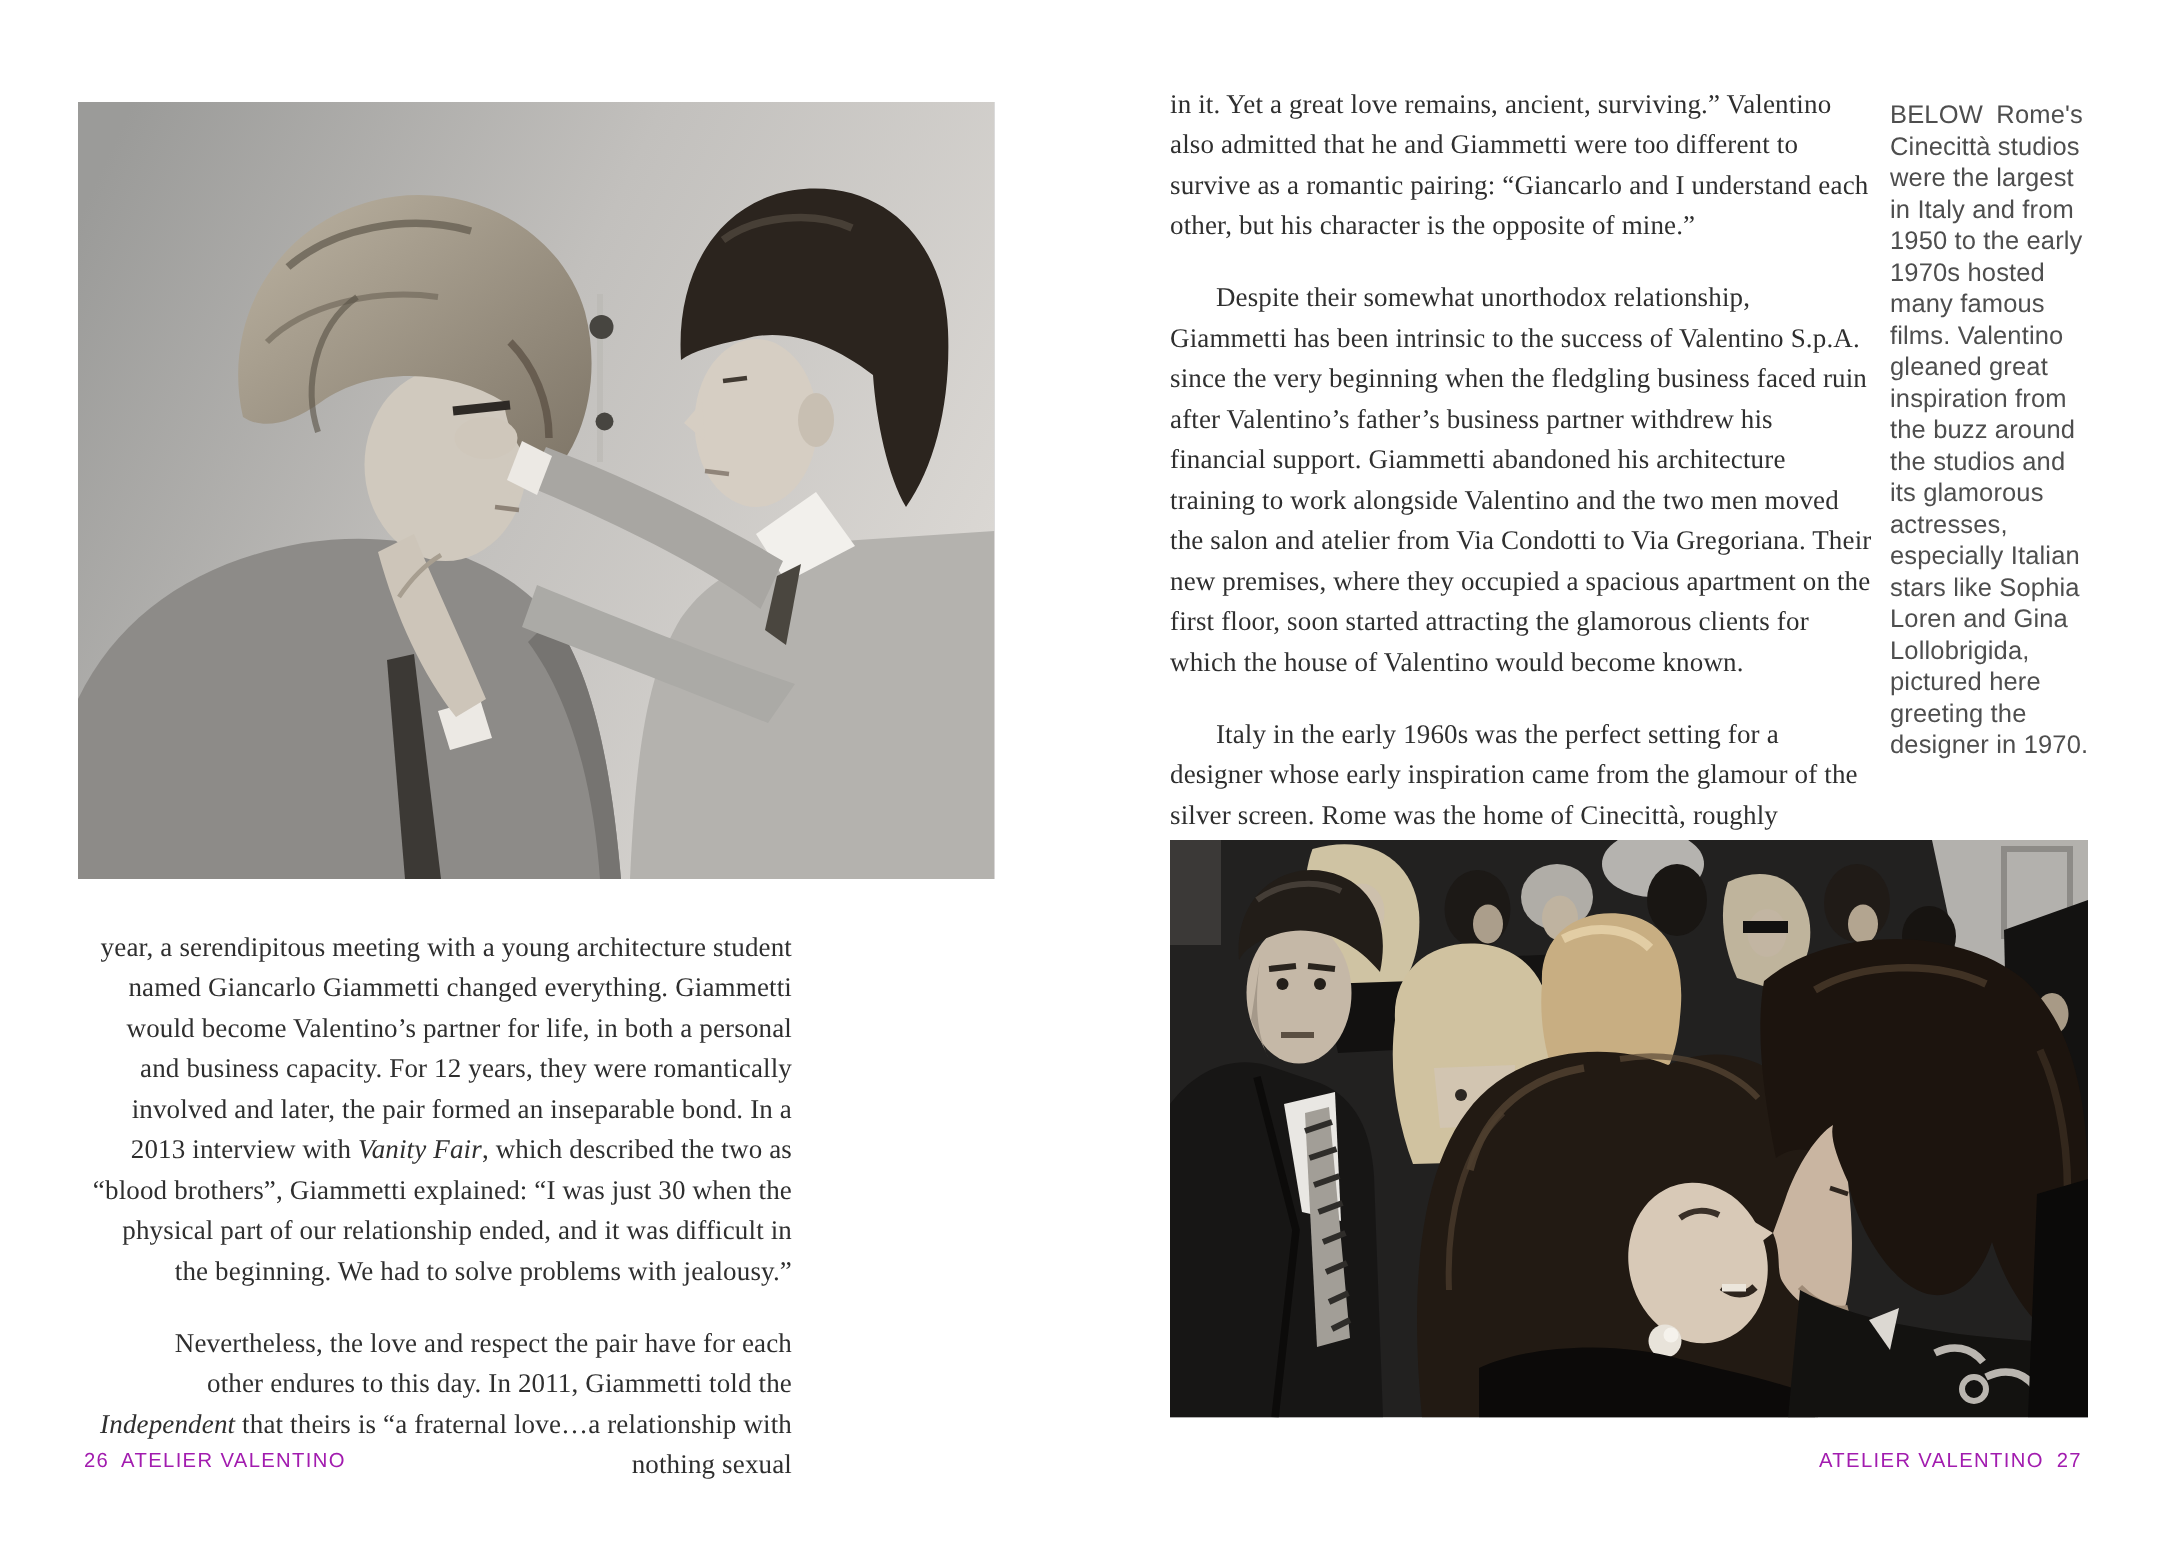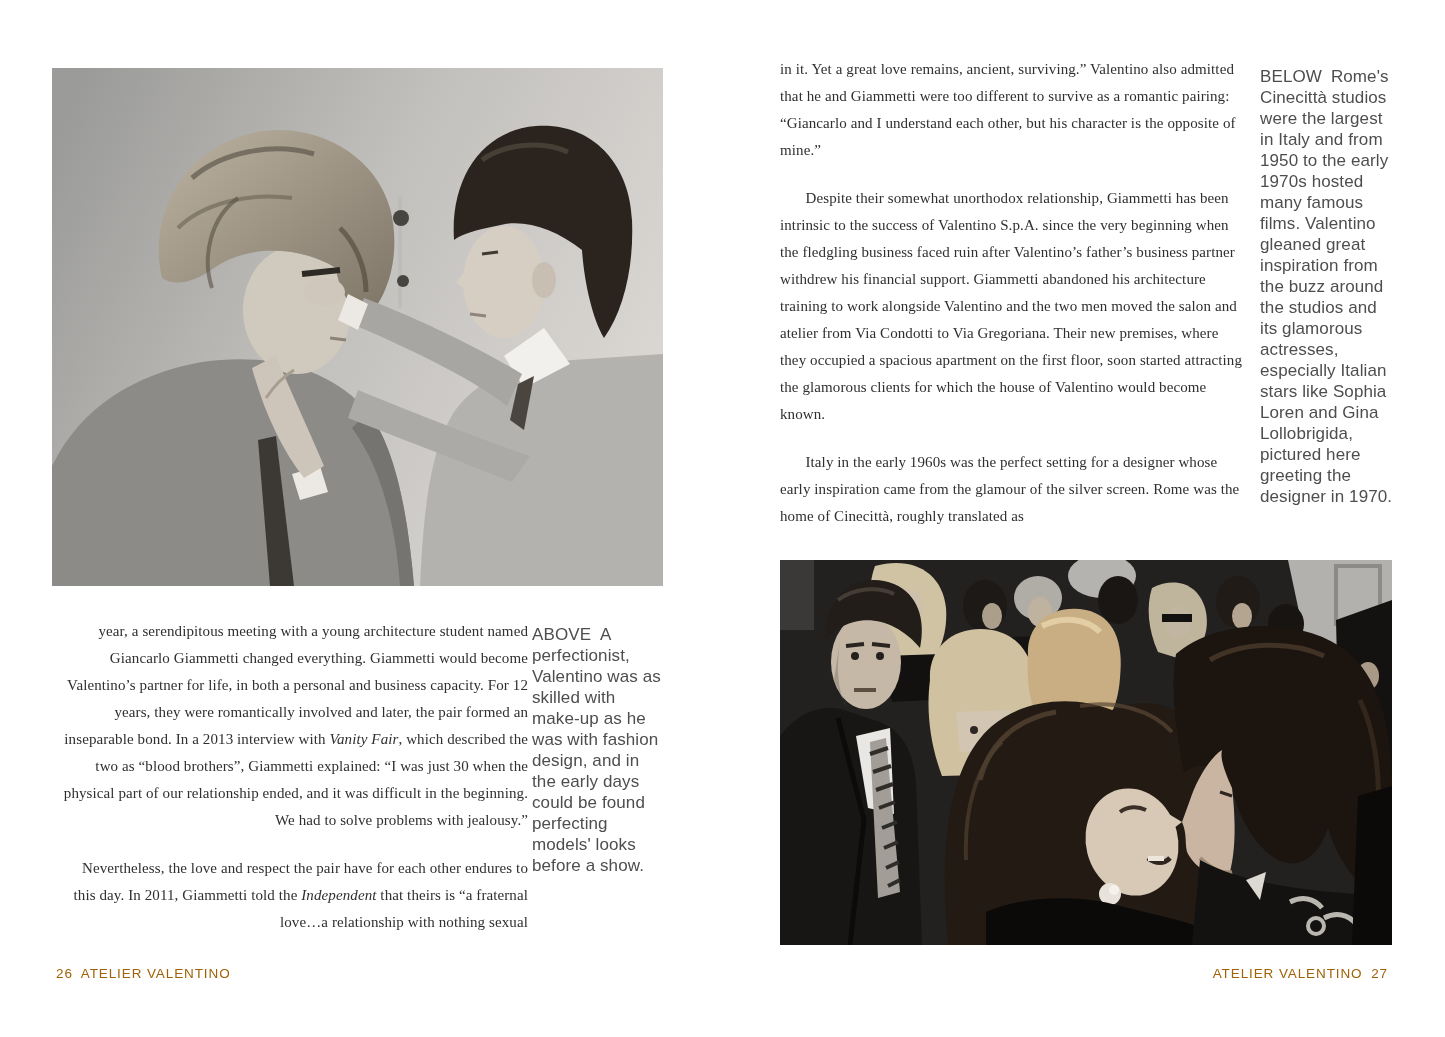--- a/index.html
+++ b/index.html
@@ -2,34 +2,34 @@
 <html><head>
 <meta charset="utf-8">
 <style>
   html,body{margin:0;padding:0;background:#ffffff;}
   .spread{position:relative;width:1445px;height:1037px;background:#ffffff;overflow:hidden;
           font-family:"Liberation Serif","DejaVu Serif",serif;}
   .photo{position:absolute;overflow:hidden;background:#bbb;}
   .photo svg{display:block;width:100%;height:100%;}
   #left-photo{left:52px;top:68px;width:611px;height:518px;}
   #right-photo{left:780px;top:560px;width:612px;height:385px;}
-  .body-col{position:absolute;color:#2f2f2f;font-size:15px;line-height:27px;
+  .body-col{position:absolute;color:#2f2f2f;font-size:18px;line-height:27px;
             letter-spacing:0.1px;text-align:left;}
   .body-col p{margin:0;}
   .body-col p.ind{text-indent:1.7em;margin-top:21px;}
   .body-col em{font-style:italic;}
   #left-body{left:56px;top:618px;width:472px;text-align:right;}
   #right-body{left:780px;top:56px;width:468px;}
   .caption{position:absolute;font-family:"Liberation Sans","DejaVu Sans",sans-serif;
            color:#4e4e4e;font-size:17px;line-height:21px;letter-spacing:0.1px;}
   #left-caption{left:532px;top:624px;width:134px;}
   #right-caption{left:1260px;top:66px;width:138px;}
   .cap-tag{margin-right:9px;}
   .footer{position:absolute;font-family:"Liberation Sans","DejaVu Sans",sans-serif;
-          color:#a16207;font-size:13.5px;letter-spacing:0.9px;white-space:nowrap;}
+          color:#a21caf;font-size:13.5px;letter-spacing:0.9px;white-space:nowrap;}
   #left-footer{left:52px;top:966px;}
   #right-footer{right:53px;top:966px;text-align:left;}
   .footer .num{margin:0 4px;}
 </style>
 </head>
 <body>
 
 <div class="spread">
 
   <figure id="left-photo" class="photo" style="margin:0" aria-label="Black-and-white photograph of a young Valentino applying make-up to a model's face in a light studio">
@@ -92,23 +92,20 @@
         <path d="M430,92 C452,76 490,72 516,84" stroke="#4f463c" stroke-width="5" fill="none" opacity="0.8"></path>
       </g>
     </svg>
   </figure>
 
   <div id="left-body" class="body-col">
       <p><span>year, a serendipitous meeting with a young architecture student named Giancarlo Giammetti changed everything. Giammetti would become Valentino’s partner for life, in both a personal and business capacity. For 12 years, they were romantically involved and later, the pair formed an inseparable bond. In a 2013 interview with </span><em>Vanity Fair</em><span>, which described the two as “blood brothers”, Giammetti explained: “I was just 30 when the physical part of our relationship ended, and it was difficult in the beginning. We had to solve problems with jealousy.”</span></p>
       <p class="ind"><span>Nevertheless, the love and respect the pair have for each other endures to this day. In 2011, Giammetti told the </span><em>Independent</em><span> that theirs is “a fraternal love…a relationship with nothing sexual</span></p>
     </div>
 
-  <div id="left-caption" class="caption">
-    <span class="cap-tag">ABOVE</span><span>A perfectionist, Valentino was as skilled with make-up as he was with fashion design, and in the early days could be found perfecting models' looks before a show.</span>
-  </div>
 
   <div id="left-footer" class="footer">
     <span class="num">26</span>
     <span>ATELIER VALENTINO</span>
   </div>
 
   <div id="right-body" class="body-col">
       <p><span>in it. Yet a great love remains, ancient, surviving.” Valentino also admitted that he and Giammetti were too different to survive as a romantic pairing: “Giancarlo and I understand each other, but his character is the opposite of mine.”</span></p>
       <p class="ind"><span>Despite their somewhat unorthodox relationship, Giammetti has been intrinsic to the success of Valentino S.p.A. since the very beginning when the fledgling business faced ruin after Valentino’s father’s business partner withdrew his financial support. Giammetti abandoned his architecture training to work alongside Valentino and the two men moved the salon and atelier from Via Condotti to Via Gregoriana. Their new premises, where they occupied a spacious apartment on the first floor, soon started attracting the glamorous clients for which the house of Valentino would become known.</span></p>
       <p class="ind"><span>Italy in the early 1960s was the perfect setting for a designer whose early inspiration came from the glamour of the silver screen. Rome was the home of Cinecittà, roughly translated as</span></p>

